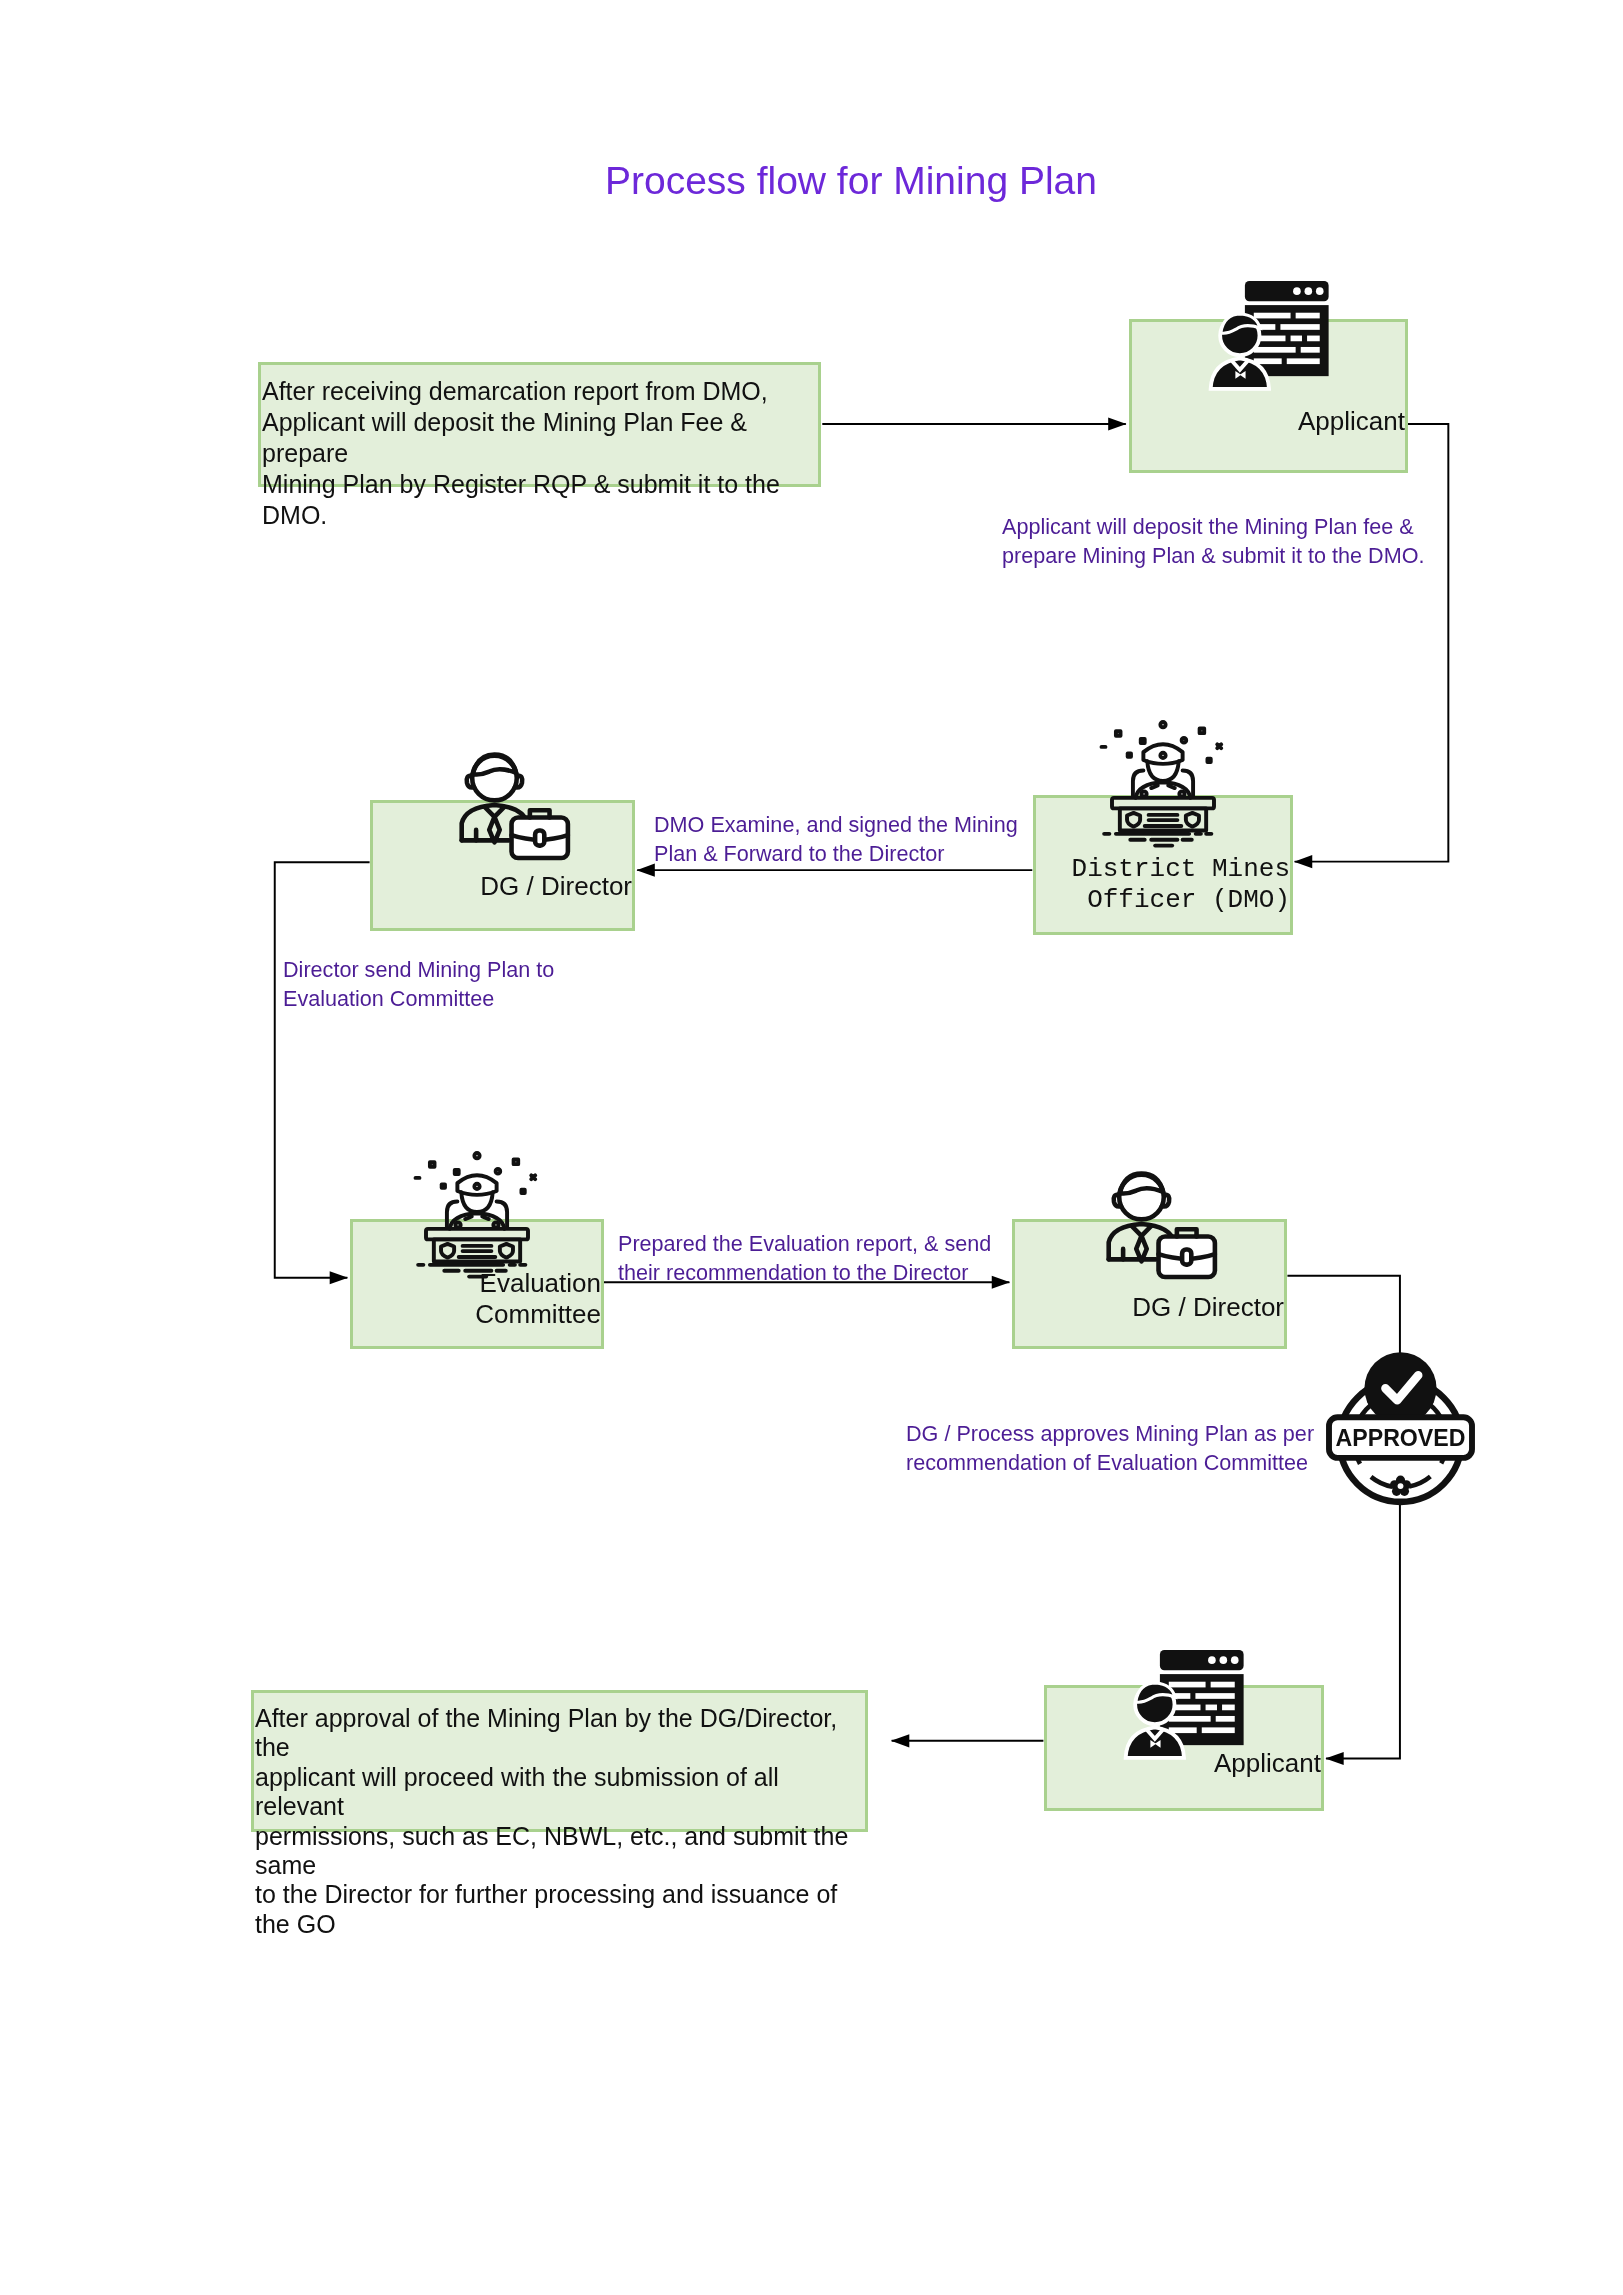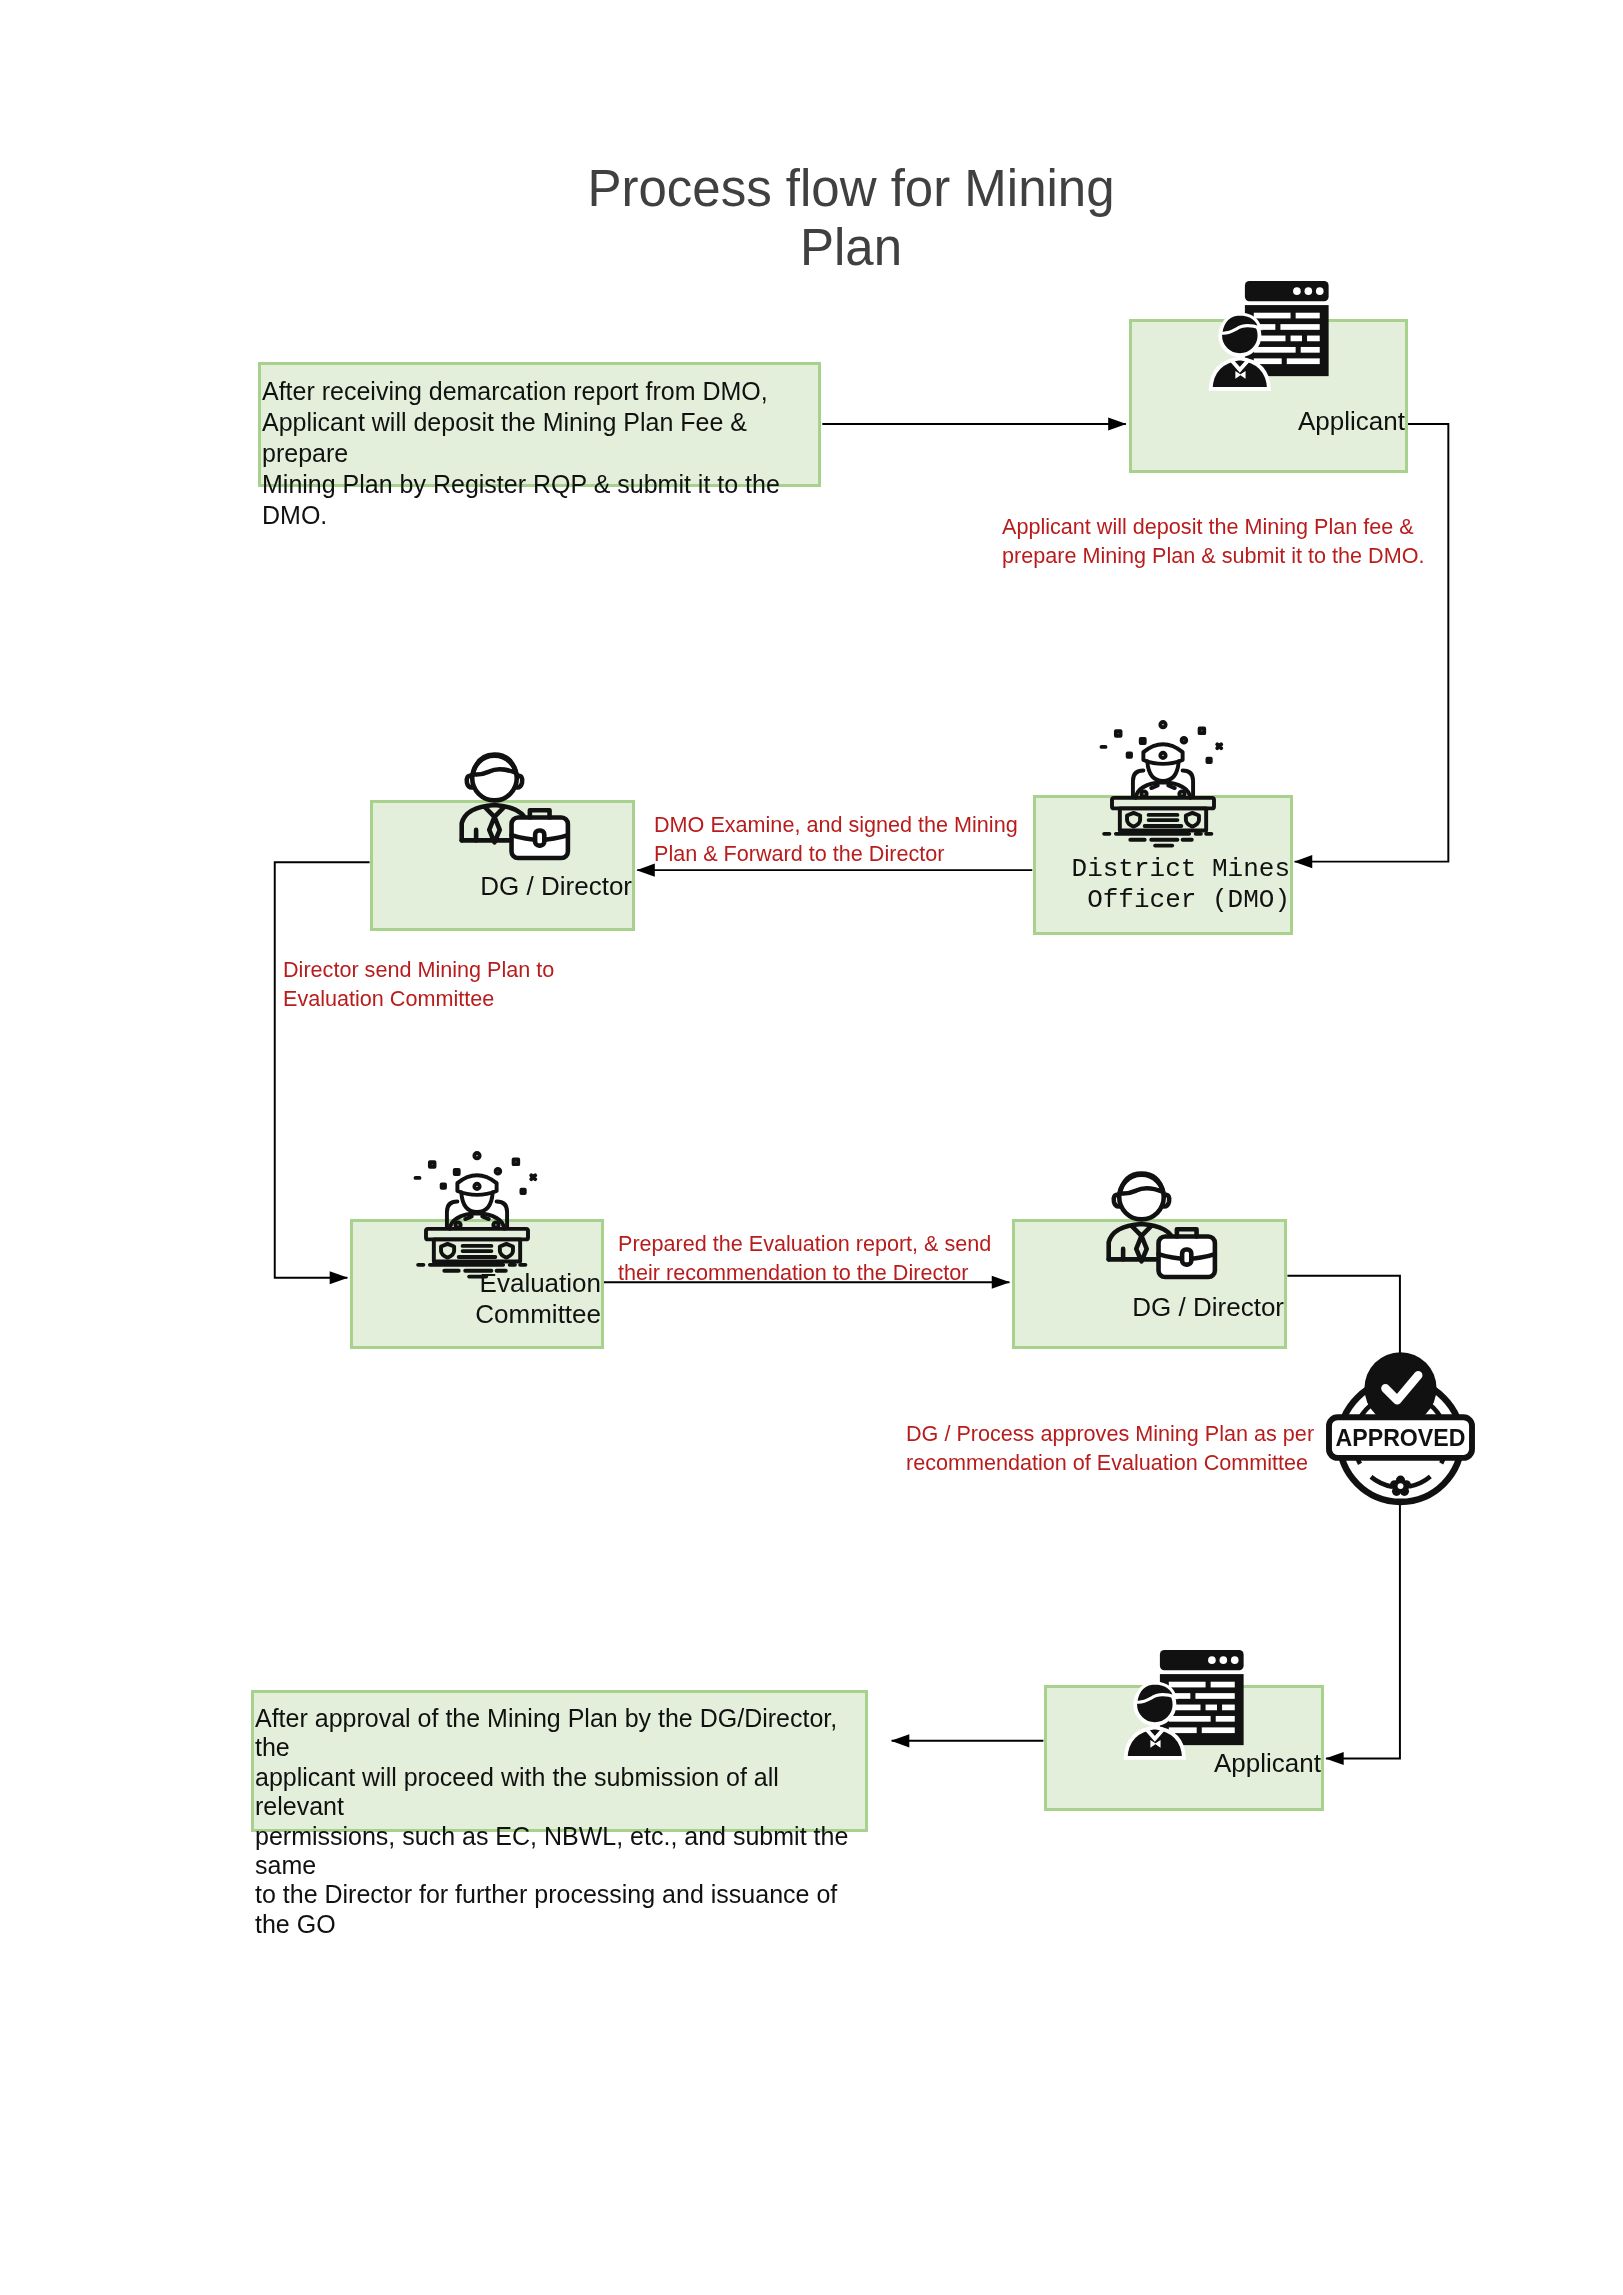--- a/index.html
+++ b/index.html
@@ -4,42 +4,42 @@
 <style>
   html,body{margin:0;padding:0;background:#ffffff;}
   body{
     width:1623px;height:2295px;
     font-family:"Liberation Sans", sans-serif;
     color:#000;
   }
   .stage{position:relative;width:1623px;height:2295px;overflow:hidden;background:#fff;}
   .title{
     position:absolute;left:563px;top:159px;width:576px;
-    text-align:center;font-size:51px;font-weight:400;color:#404040;
+    text-align:center;font-size:39px;font-weight:400;color:#6d28d9;
     letter-spacing:0px;
   }
   .overlay{position:absolute;left:0;top:0;z-index:1;}
   .node{
     position:absolute;z-index:2;
     background:#e3efda;border:3.3px solid #a9d18e;box-sizing:border-box;
   }
   .node-label{
     position:absolute;left:0;right:0;text-align:right;
     font-size:26px;line-height:31px;white-space:pre-line;color:#111;
   }
   .node-icon{position:absolute;left:50%;transform:translateX(-50%);z-index:3;}
   .note{
     position:absolute;z-index:2;
     background:#e3efda;border:3.3px solid #a9d18e;box-sizing:border-box;
     font-size:25px;line-height:31px;white-space:pre-line;color:#111;
     padding:11px 1px;
   }
   .edge-label{
     position:absolute;z-index:2;font-size:21.6px;line-height:29px;
-    white-space:pre-line;color:#b91c1c;text-align:left;
+    white-space:pre-line;color:#4c1d95;text-align:left;
   }
   .stamp{position:absolute;z-index:4;}
   .stamp text{
     font-family:"Liberation Sans", sans-serif;
     font-weight:bold;font-size:37px;
   }
 </style>
 </head>
 <body>
 

